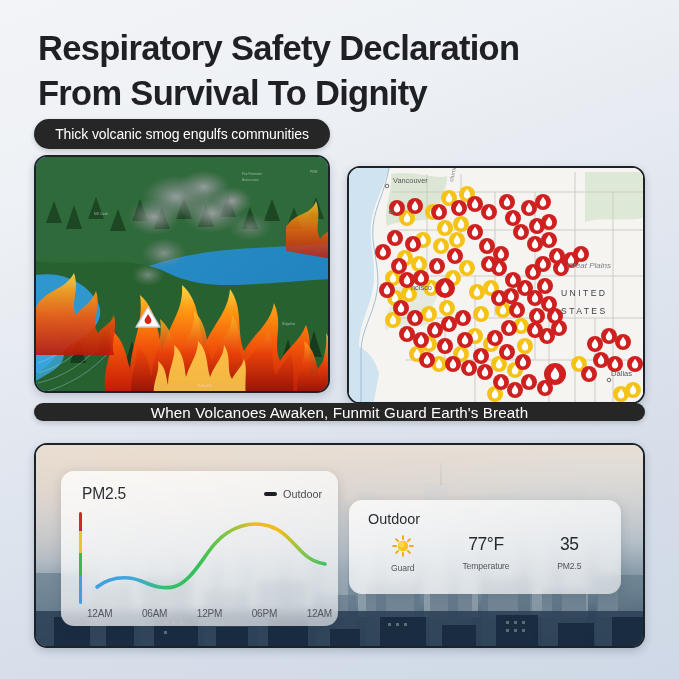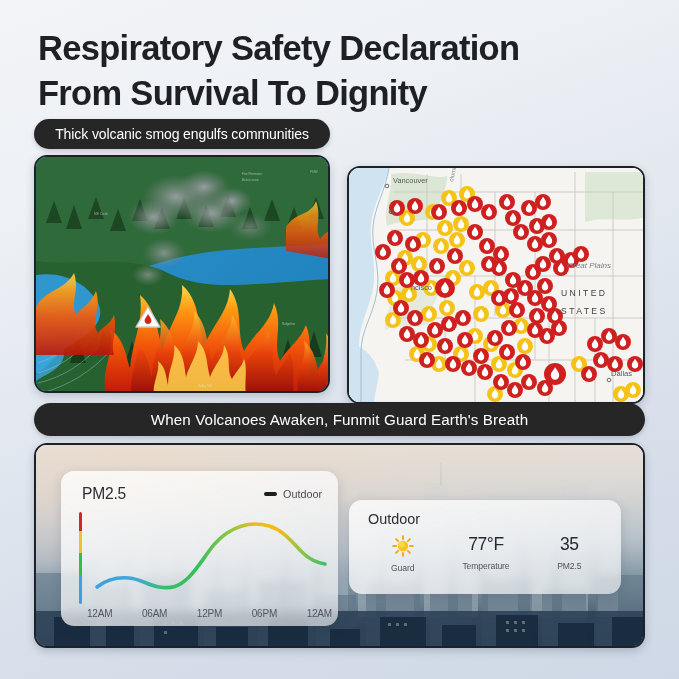--- a/index.html
+++ b/index.html
@@ -21,21 +21,21 @@
 
   
   .pill {
     position:absolute; background:#262626; border-radius:18px;
     color:#ffffff; display:flex; align-items:center; justify-content:center;
     font-size:14px; letter-spacing:-0.1px;
     box-shadow:0 2px 5px rgba(20,30,50,.20);
   }
   #pill-left  { left:34px;  top:119px; width:296px; height:30px; }
   #pill-right { left:347px; top:119px; width:298px; height:30px; font-size:10.6px;}
-  #pill-mid   { left:34px;  top:403px; width:611px; height:33px; font-size:15.2px; letter-spacing:.1px;}
+  #pill-mid   { left:34px;  top:403px; width:611px; height:18px; font-size:15.2px; letter-spacing:.1px;}
 
   
   .panel {
     position:absolute; border-radius:13px; overflow:hidden;
     border:2px solid #1d2228;
     box-shadow:0 3px 9px rgba(25,40,65,.22);
   }
   #panel-fire { left:34px;  top:155px; width:296px; height:238px; }
   #panel-map  { left:347px; top:166px; width:298px; height:238px; }
   #panel-app  { left:34px;  top:443px; width:611px; height:205px; }

